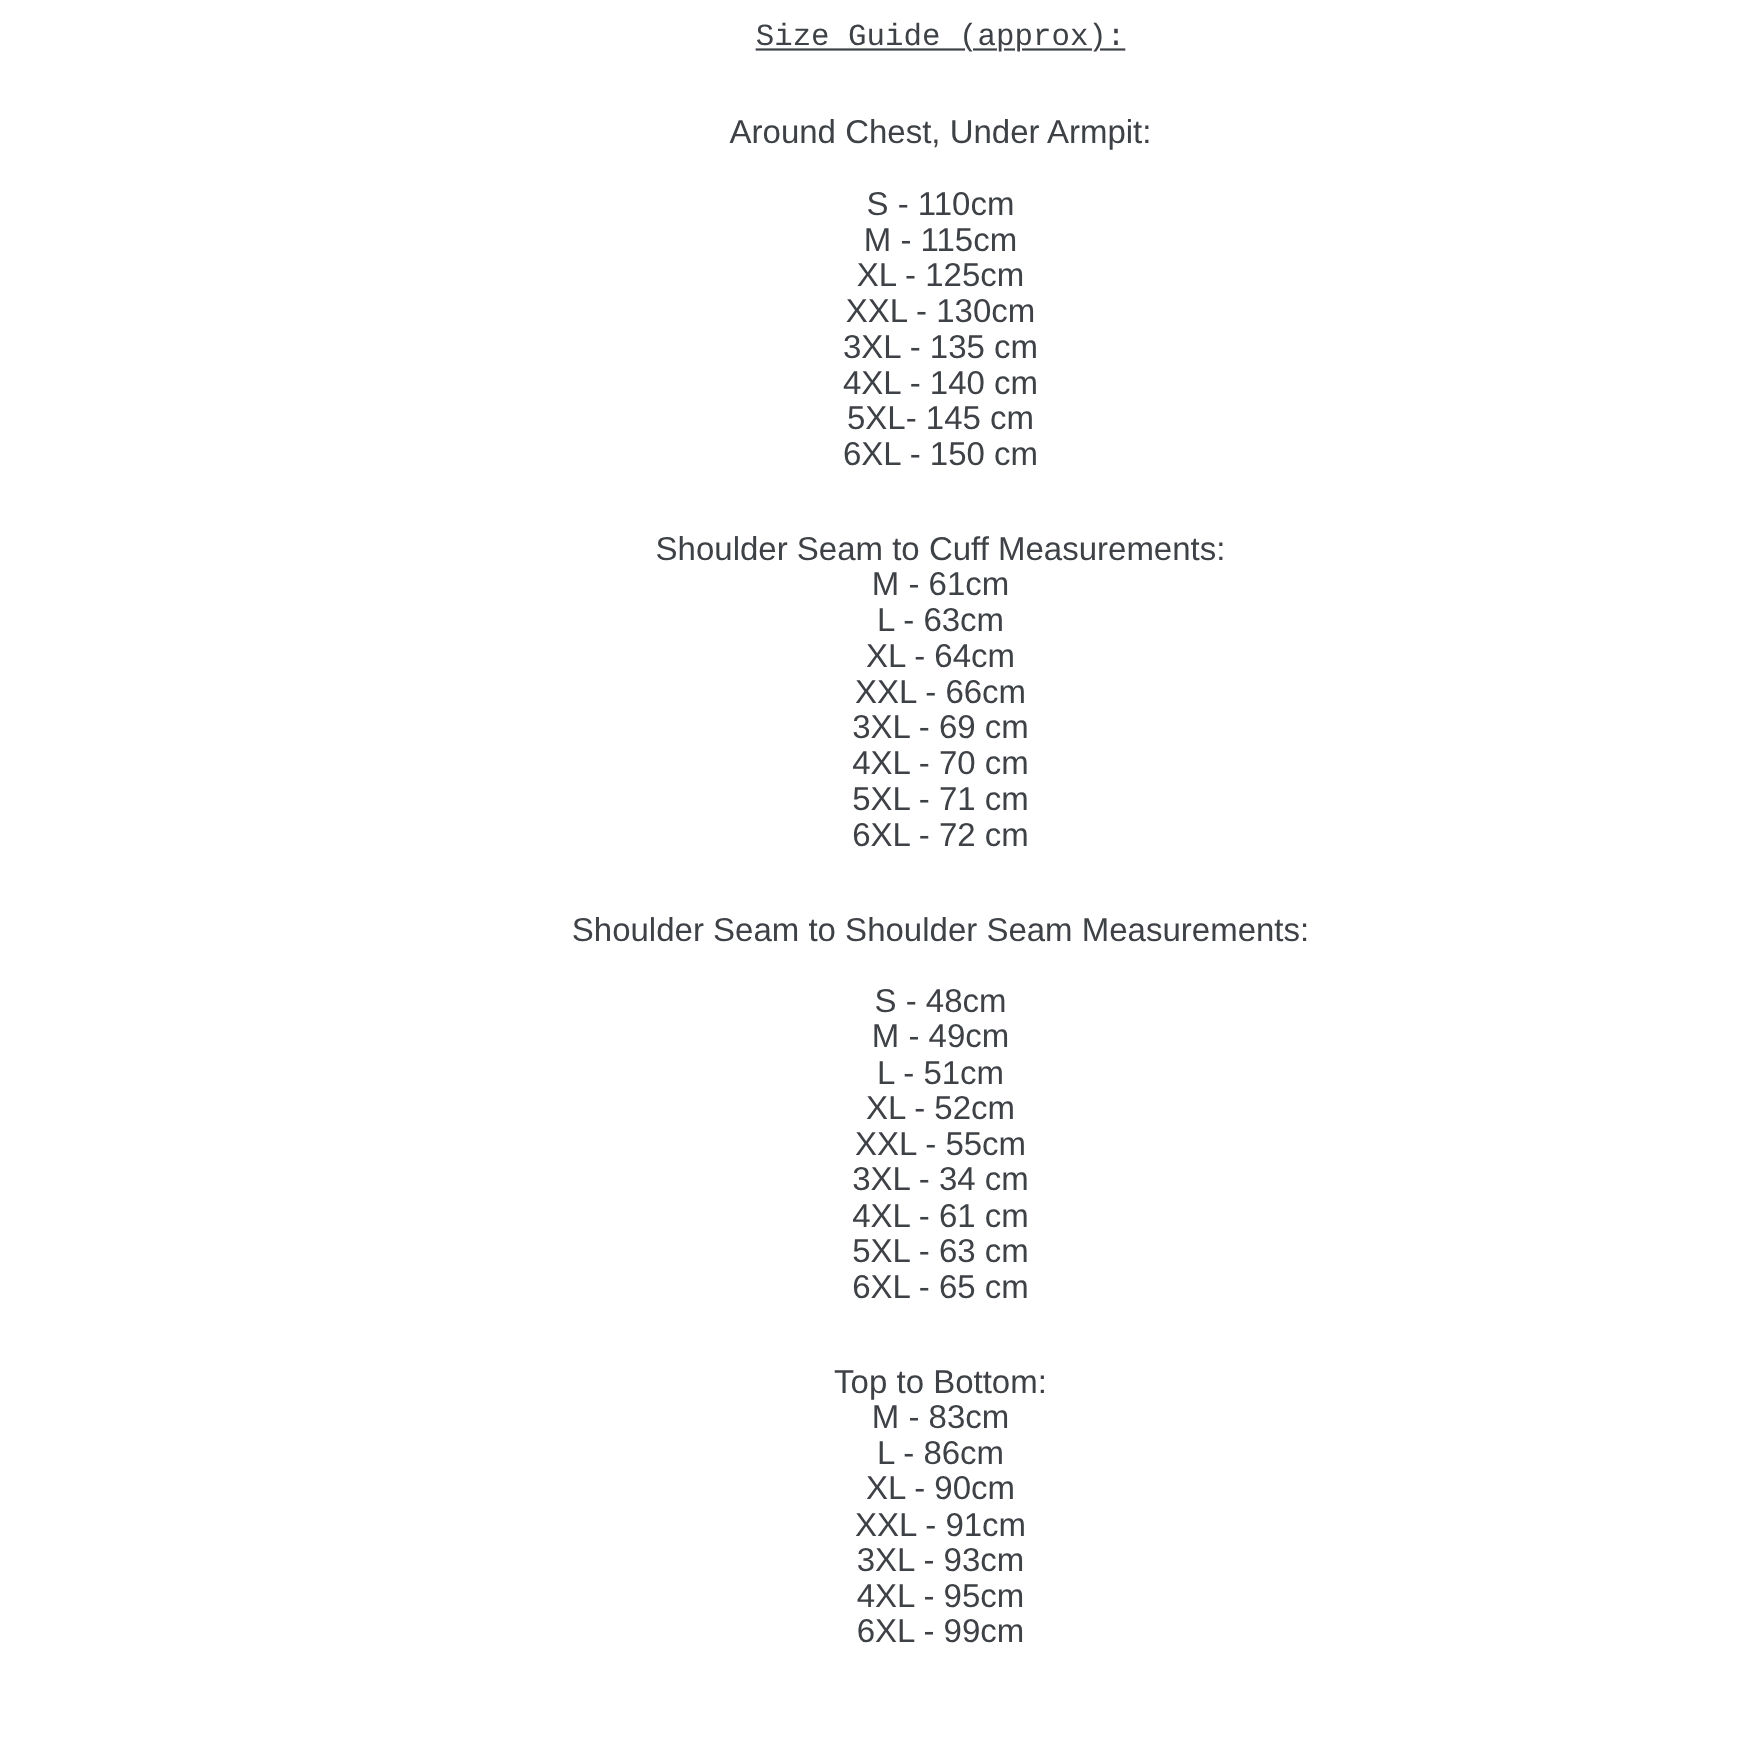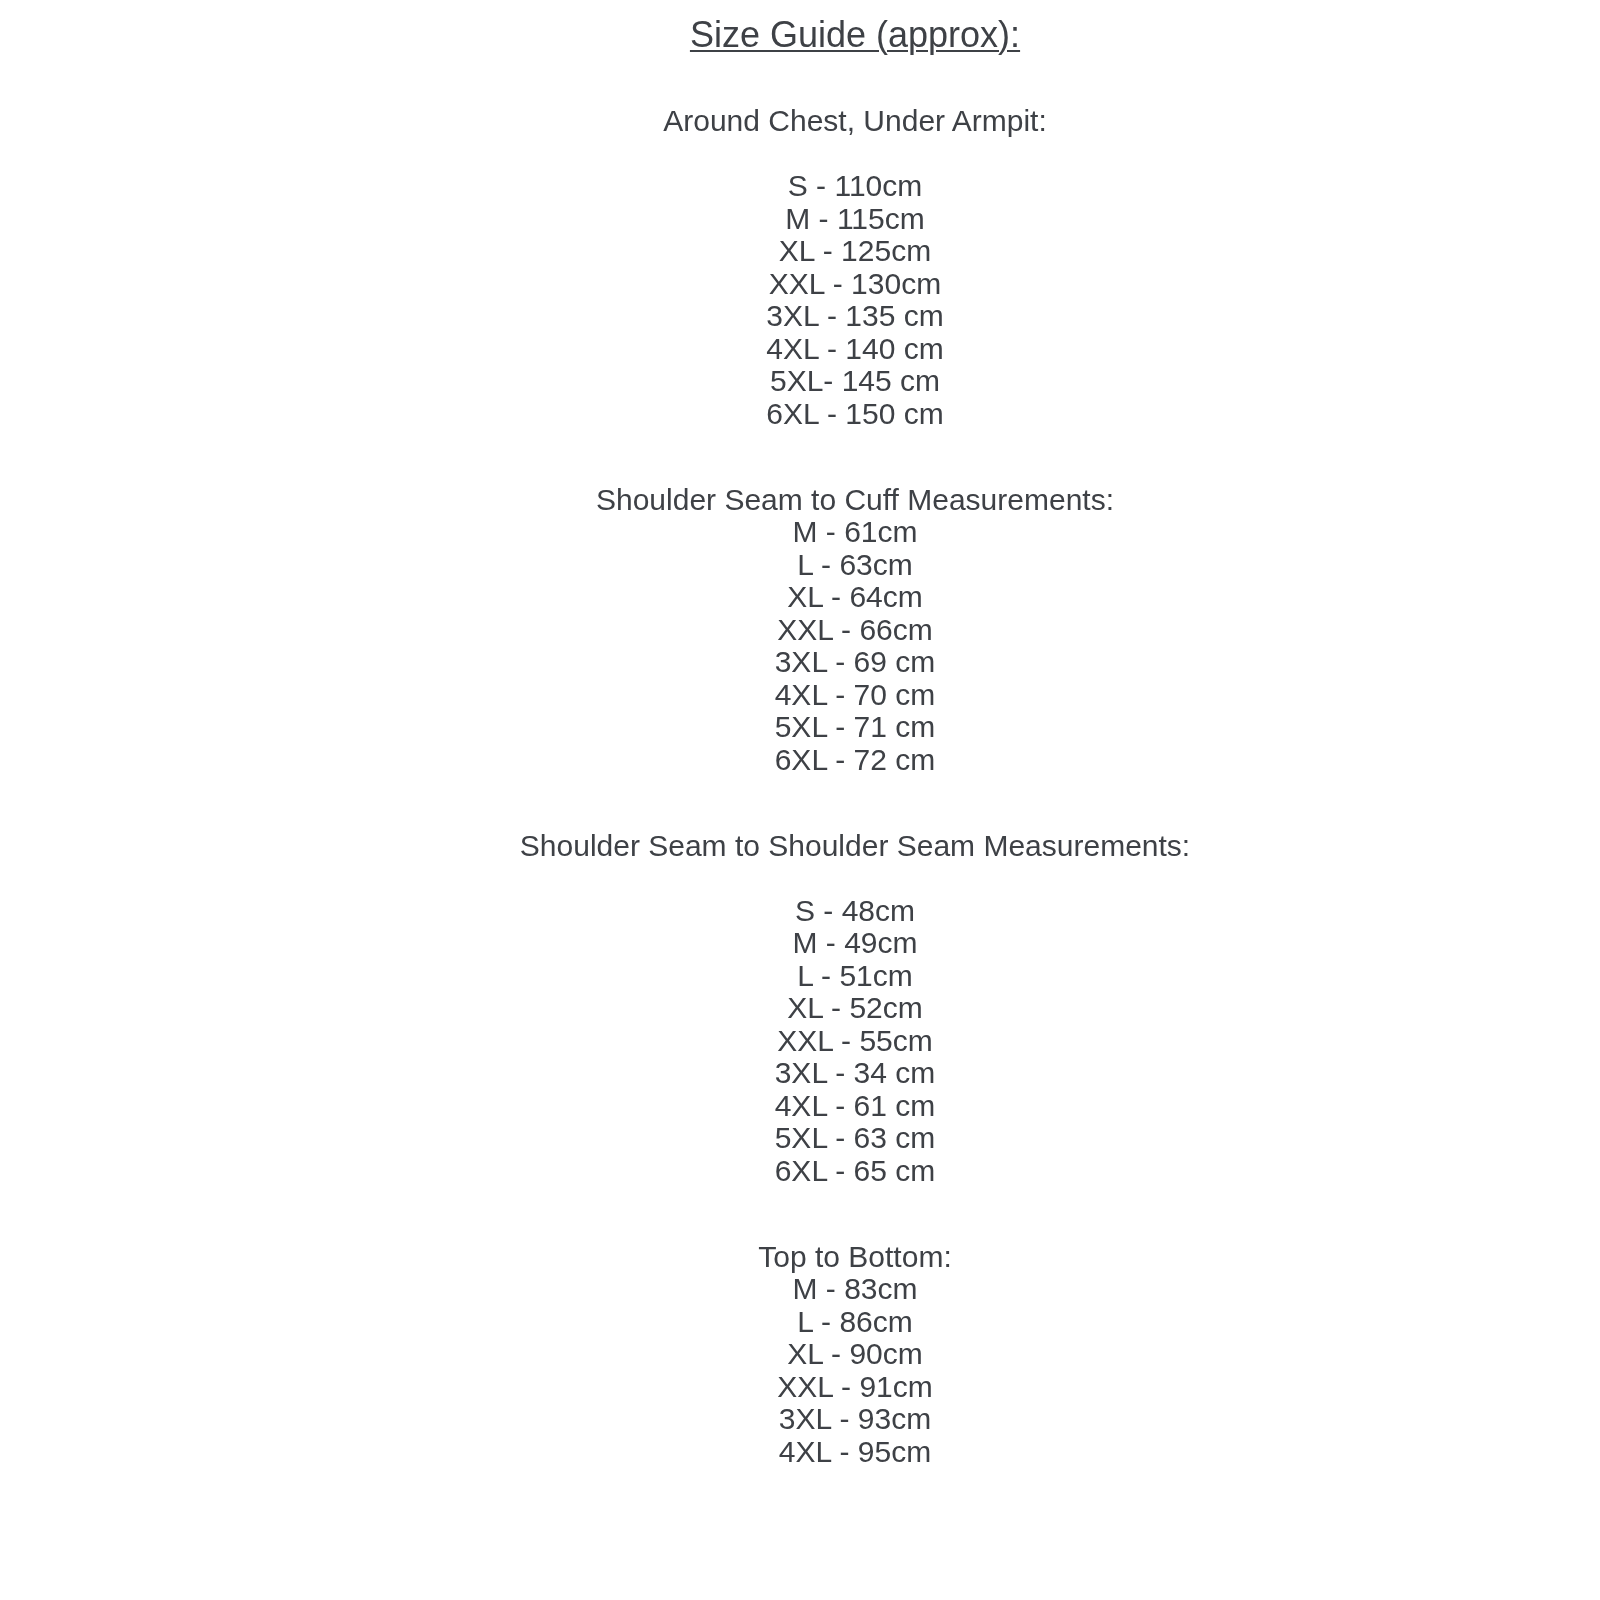--- a/index.html
+++ b/index.html
@@ -22,25 +22,26 @@
     font-size: 30px;
     line-height: 32.5px;
     color: #3e4146;
   }
   .line {
     height: 32.5px;
     margin: 0;
     padding: 0;
   }
   .title {
-    font-size: 36px;
+    font-size: 28px;
     font-weight: normal;
     text-decoration: underline;
     text-decoration-thickness: 2px;
     text-underline-offset: 3px;
+    font-family: Liberation Mono, monospace;
   }
   .heading {
     font-size: 30px;
     font-weight: normal;
     margin-top: 21px;
   }
   .size-section {
     margin: 0;
     padding: 0;
   }
@@ -95,15 +96,16 @@
       </section>
       <div class="line spacer"></div>
       <section class="size-section">
         <h2 class="line heading">Top to Bottom:</h2>
         <div class="line size-row">M - 83cm</div>
         <div class="line size-row">L - 86cm</div>
         <div class="line size-row">XL - 90cm</div>
         <div class="line size-row">XXL - 91cm</div>
         <div class="line size-row">3XL - 93cm</div>
         <div class="line size-row">4XL - 95cm</div>
+        <div class="line size-row">6XL - 99cm</div>
       </section>
     </div>
 </main>
 
 </body></html>

